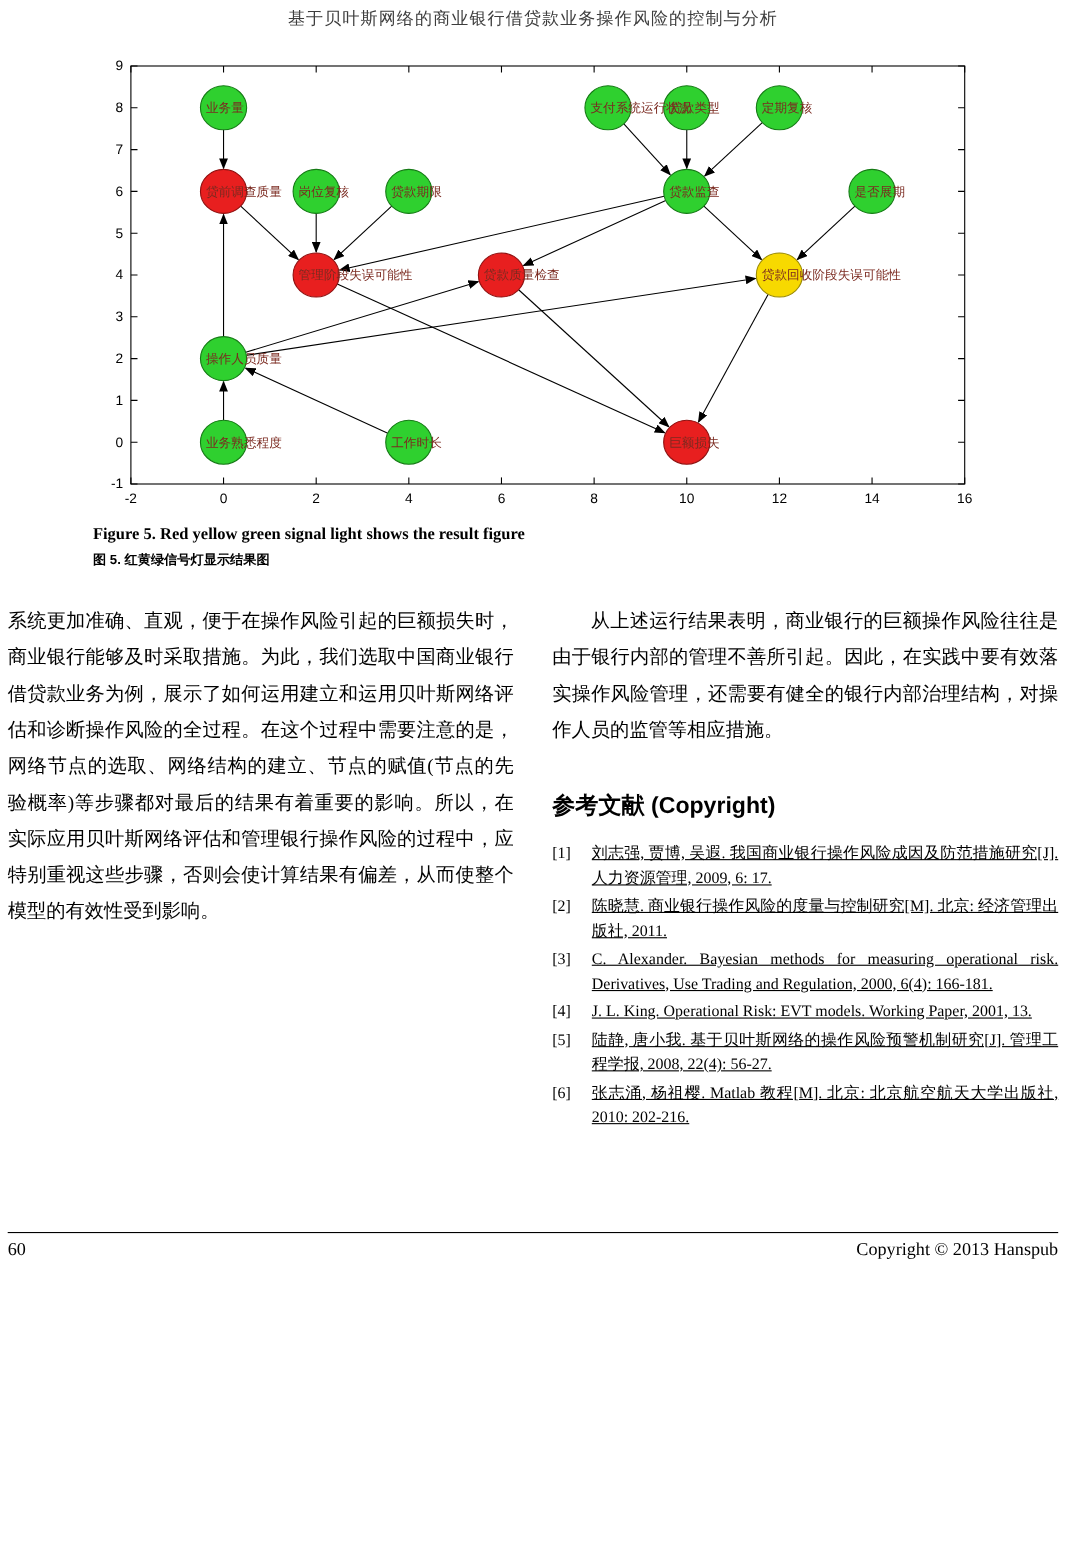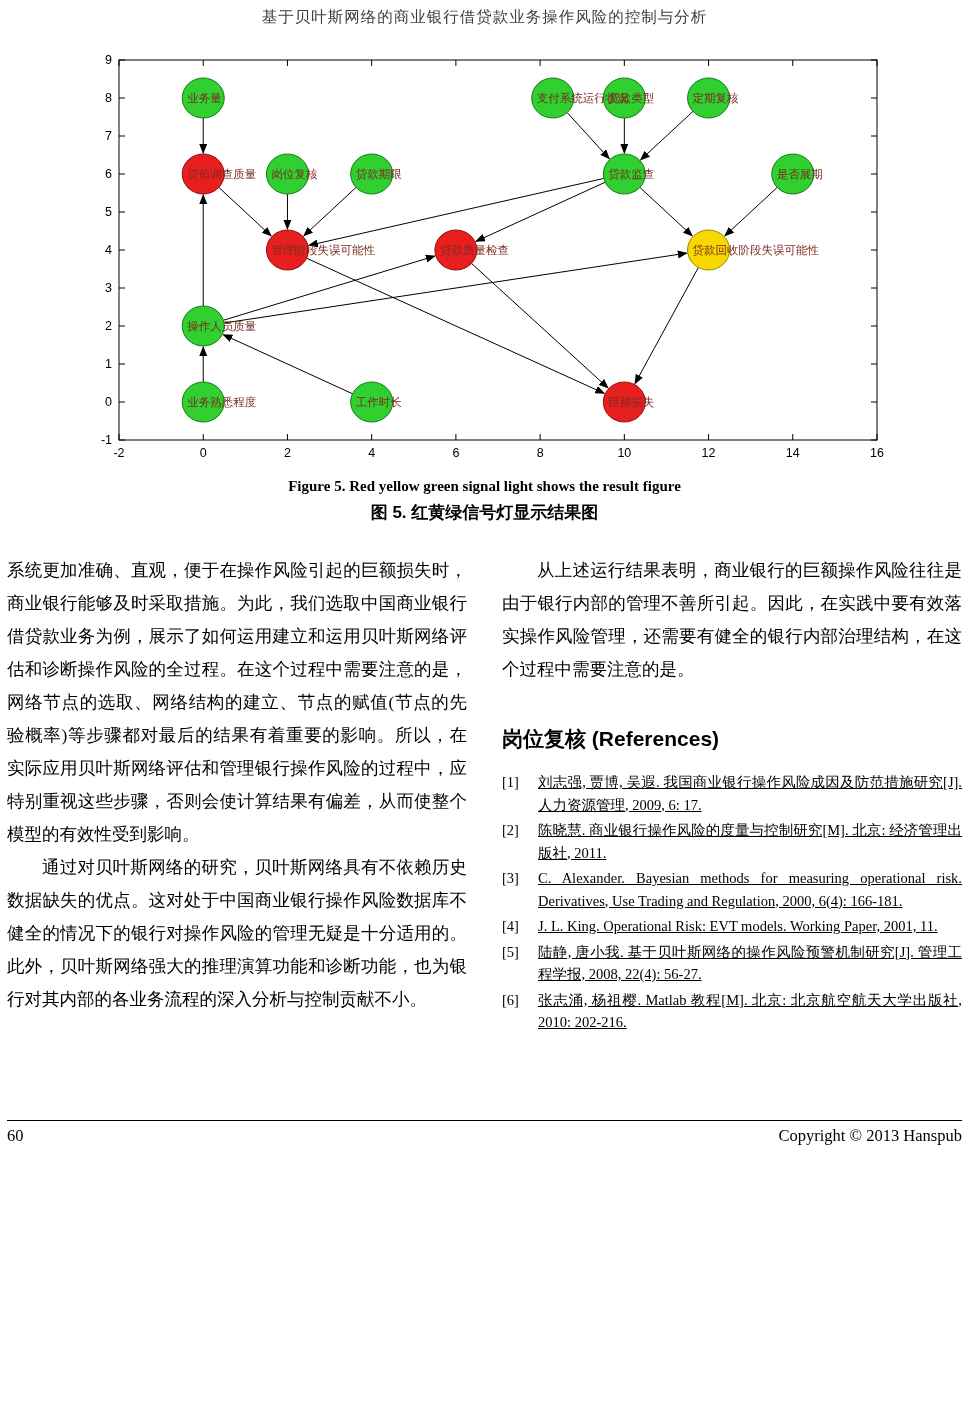--- a/index.html
+++ b/index.html
@@ -1,23 +1,23 @@
 <!DOCTYPE html>
 <html><head>
 <meta charset="utf-8">
 <style>
   html,body{margin:0;padding:0;background:#fff;}
   .page{position:relative;width:969px;height:1152px;background:#fff;overflow:hidden;
         font-family:"Liberation Serif", serif;color:#000;}
   .header{padding-top:7px;text-align:center;font-size:15.5px;color:#3d3d3d;letter-spacing:1px;}
   .figure{width:800px;margin:24px auto 0;}
   .figure svg{display:block;}
-  .cap{text-align:center;font-weight:bold;}
+  .cap{text-align:left;font-weight:bold;}
   .cap.en{margin-top:14px;font-size:15px;}
-  .cap.zh{margin-top:6px;font-size:17px;font-family:"Liberation Sans",sans-serif;}
+  .cap.zh{margin-top:6px;font-size:12px;font-family:"Liberation Sans",sans-serif;}
   .columns{display:flex;gap:35px;padding:0 7px;margin-top:30px;}
   .col{flex:1;font-size:17.5px;line-height:33px;text-align:justify;}
   .col p{margin:0;}
   .col p.indent{text-indent:2em;}
   .refs-heading{margin:36px 0 16px;font-size:21px;font-weight:bold;
                 font-family:"Liberation Sans",sans-serif;}
   .ref{display:flex;font-size:14.5px;line-height:22.5px;margin-bottom:3px;}
   .ref-num{width:36px;flex:0 0 36px;}
   .ref-text{flex:1;text-align:justify;text-decoration:underline;}
   .footer{position:absolute;left:7px;right:7px;bottom:6px;border-top:1px solid #000;
@@ -153,41 +153,40 @@
         <text x="270.66666666666663" y="354" font-size="11.5" fill="#7b2a20" font-family="Liberation Sans, sans-serif">工作时长</text>
         <text x="523.3333333333333" y="354" font-size="11.5" fill="#7b2a20" font-family="Liberation Sans, sans-serif">巨额损失</text>
       </svg>
     <div class="cap en">Figure 5. Red yellow green signal light shows the result figure</div>
     <div class="cap zh">图 5. 红黄绿信号灯显示结果图</div>
   </div>
 
   <div class="columns">
     <div class="col">
       <p>系统更加准确、直观，便于在操作风险引起的巨额损失时，商业银行能够及时采取措施。为此，我们选取中国商业银行借贷款业务为例，展示了如何运用建立和运用贝叶斯网络评估和诊断操作风险的全过程。在这个过程中需要注意的是，网络节点的选取、网络结构的建立、节点的赋值(节点的先验概率)等步骤都对最后的结果有着重要的影响。所以，在实际应用贝叶斯网络评估和管理银行操作风险的过程中，应特别重视这些步骤，否则会使计算结果有偏差，从而使整个模型的有效性受到影响。</p>
-      <p class="indent">通过对贝叶斯网络的研究，贝叶斯网络具有不依赖历史数据缺失的优点。这对处于中国商业银行操作风险数据库不健全的情况下的银行对操作风险的管理无疑是十分适用的。此外，贝叶斯网络强大的推理演算功能和诊断功能，也为银行对其内部的各业务流程的深入分析与控制贡献不小。</p>
     </div>
     <div class="col">
-      <p class="indent">从上述运行结果表明，商业银行的巨额操作风险往往是由于银行内部的管理不善所引起。因此，在实践中要有效落实操作风险管理，还需要有健全的银行内部治理结构，在这个过程中需要注意的是。</p>
-      <h2 class="refs-heading">岗位复核  (References)</h2>
+      <p class="indent">从上述运行结果表明，商业银行的巨额操作风险往往是由于银行内部的管理不善所引起。因此，在实践中要有效落实操作风险管理，还需要有健全的银行内部治理结构，对操作人员的监管等相应措施。</p>
+      <h2 class="refs-heading">参考文献  (Copyright)</h2>
 
       <div class="ref">
         <span class="ref-num">[1]</span>
         <span class="ref-text">刘志强, 贾博, 吴遐. 我国商业银行操作风险成因及防范措施研究[J]. 人力资源管理, 2009, 6: 17.</span>
       </div>
       <div class="ref">
         <span class="ref-num">[2]</span>
         <span class="ref-text">陈晓慧. 商业银行操作风险的度量与控制研究[M]. 北京: 经济管理出版社, 2011.</span>
       </div>
       <div class="ref">
         <span class="ref-num">[3]</span>
         <span class="ref-text">C. Alexander. Bayesian methods for measuring operational risk. Derivatives, Use Trading and Regulation, 2000, 6(4): 166-181.</span>
       </div>
       <div class="ref">
         <span class="ref-num">[4]</span>
-        <span class="ref-text">J. L. King. Operational Risk: EVT models. Working Paper, 2001, 11.</span>
+        <span class="ref-text">J. L. King. Operational Risk: EVT models. Working Paper, 2001, 13.</span>
       </div>
       <div class="ref">
         <span class="ref-num">[5]</span>
         <span class="ref-text">陆静, 唐小我. 基于贝叶斯网络的操作风险预警机制研究[J]. 管理工程学报, 2008, 22(4): 56-27.</span>
       </div>
       <div class="ref">
         <span class="ref-num">[6]</span>
         <span class="ref-text">张志涌, 杨祖樱. Matlab 教程[M]. 北京: 北京航空航天大学出版社, 2010: 202-216.</span>
       </div>
     </div>

